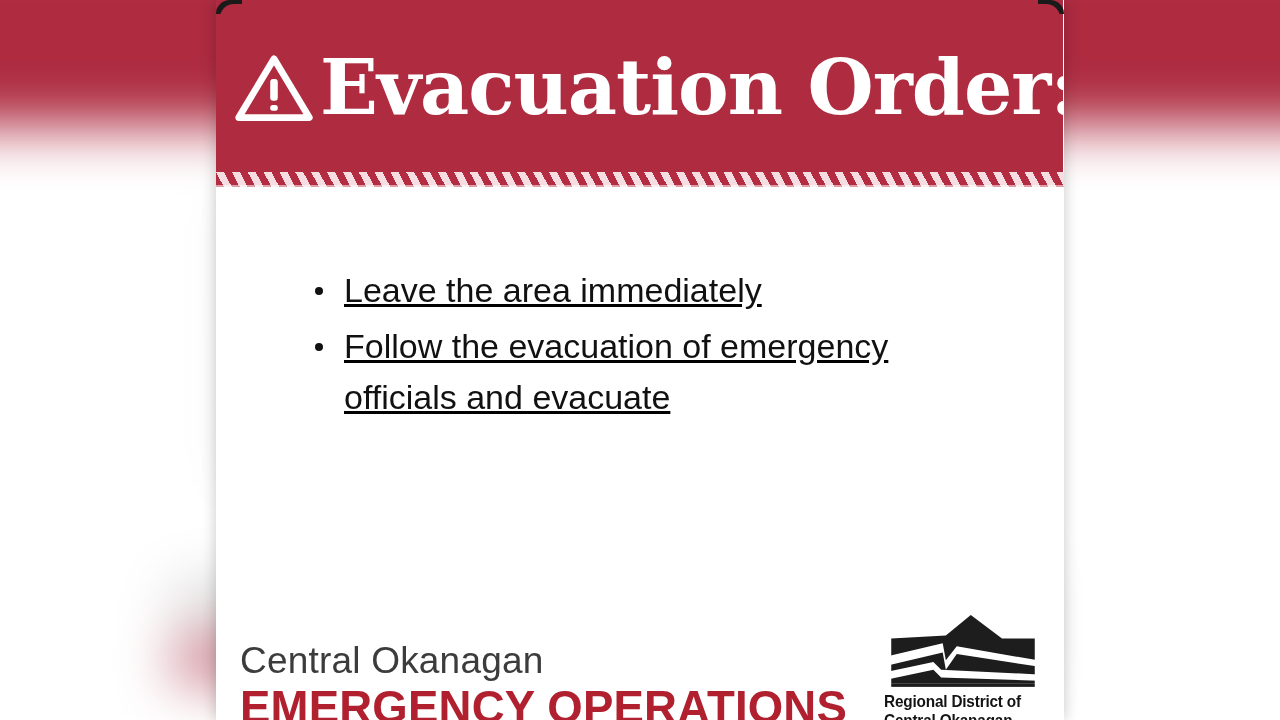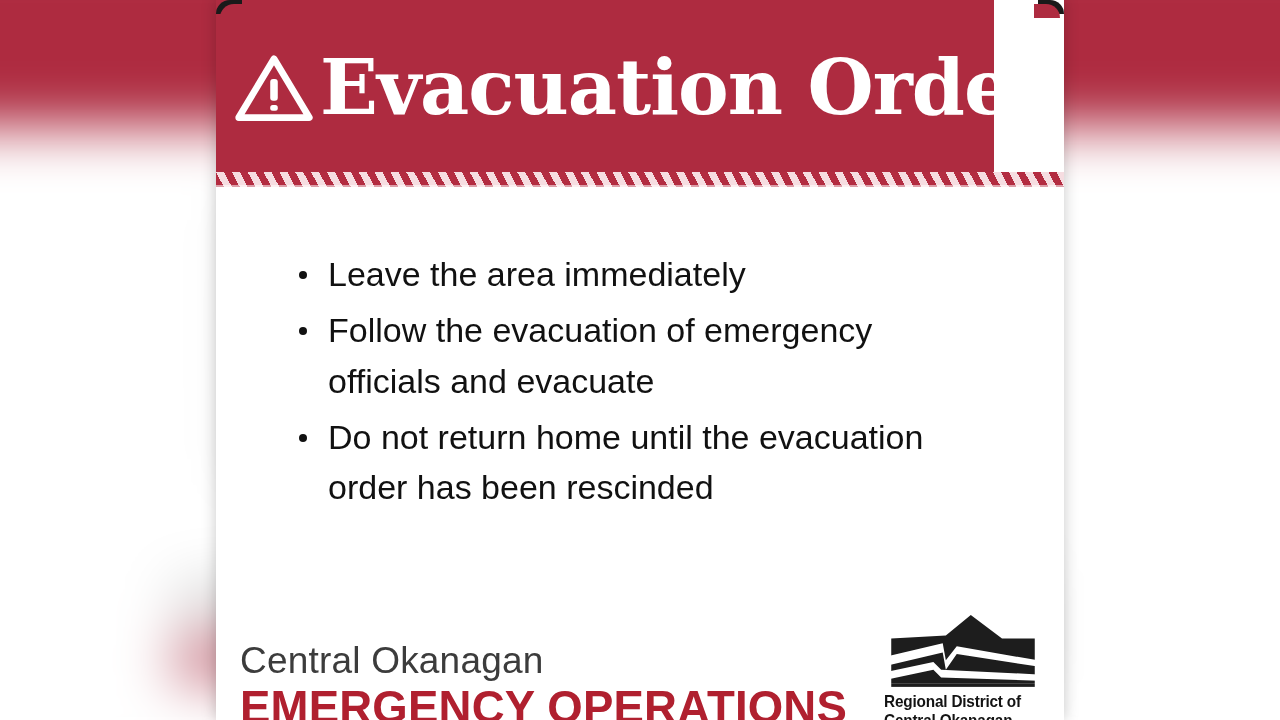--- a/index.html
+++ b/index.html
@@ -86,21 +86,21 @@
     inset: 0;
     background: #ae2b40;
   }
   .card-corner.left::after  { border-top-left-radius: 14px;  transform: translate(4px, 4px); }
   .card-corner.right::after { border-top-right-radius: 14px; transform: translate(-4px, 4px); }
 
   
   .header {
     position: absolute;
     left: 0; top: 0;
-    width: 778px;
+    width: 847px;
     height: 172px;
     background: #ae2b40;
     display: flex;
     align-items: center;
     padding-left: 16px;
     box-sizing: border-box;
   }
   .warn-icon {
     width: 84px;
     height: 84px;
@@ -146,22 +146,23 @@
   .body {
     position: absolute;
     left: 0;
     top: 187px;
     width: 848px;
     padding: 62px 40px 0 80px;
     box-sizing: border-box;
   }
   ul.bullets {
     list-style: none;
-    margin: 0;
+    margin: 16px;
     padding: 0;
+    text-decoration: underline;
   }
   ul.bullets li {
     position: relative;
     color: #111111;
     font-family: "Liberation Sans", sans-serif;
     font-size: 34px;
     line-height: 1.48;
     padding-left: 32px;
     margin-bottom: 6px;
     max-width: 660px;
@@ -273,24 +274,20 @@
     <div class="body">
       <ul class="bullets">
         <li>
           <span class="dot"></span>
           <span>Leave the area immediately</span>
         </li>
         <li>
           <span class="dot"></span>
           <span>Follow the evacuation of emergency officials and evacuate</span>
         </li>
-        <li>
-          <span class="dot"></span>
-          <span>Do not return home until the evacuation order has been rescinded</span>
-        </li>
       </ul>
     </div>
 
     <div class="footer">
 
       <div class="eoc-lockup">
         <div class="eoc-line1">Central Okanagan</div>
         <div class="eoc-line2">EMERGENCY OPERATIONS</div>
       </div>
 

